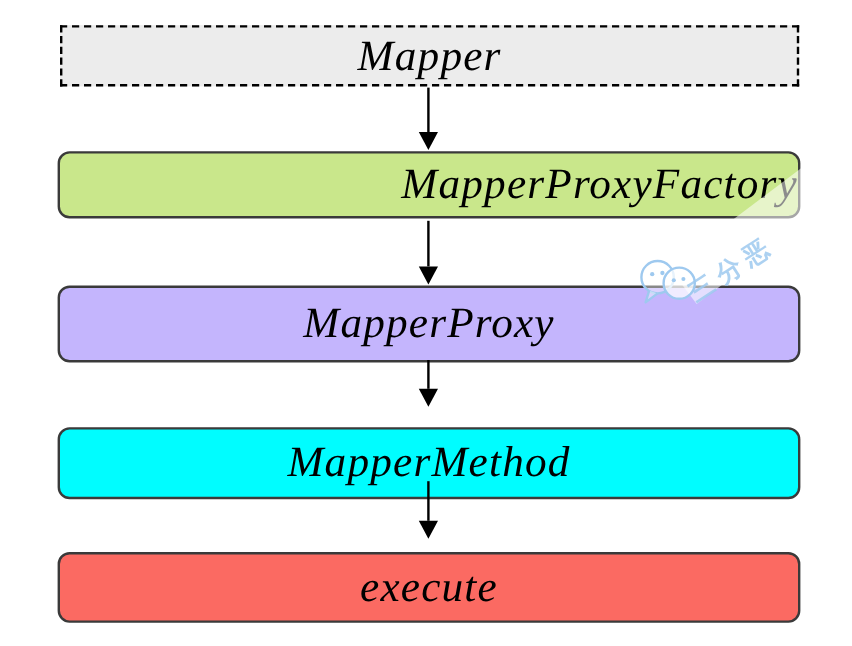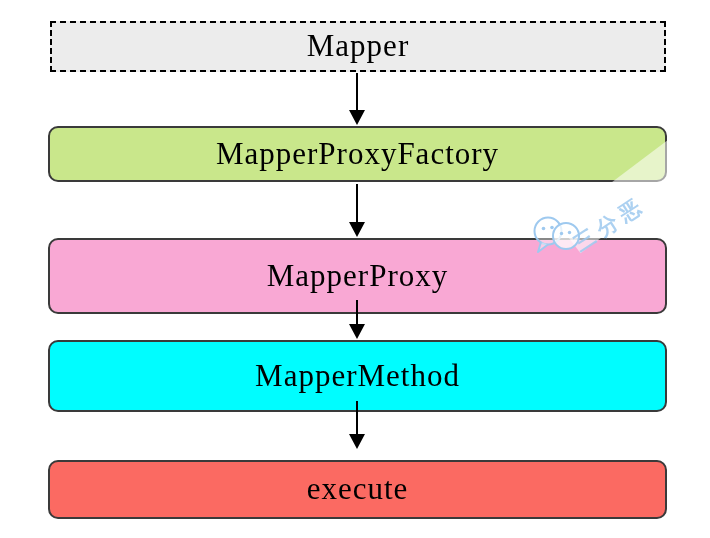--- a/index.html
+++ b/index.html
@@ -6,22 +6,22 @@
   .canvas{
     position:relative;width:710px;height:538px;background:#ffffff;
     font-family:"Liberation Serif","DejaVu Serif",serif;overflow:hidden;
   }
   .node{
     position:absolute;left:48px;width:619px;box-sizing:border-box;
     display:flex;align-items:center;justify-content:center;
     border:2.5px solid #3a3a3a;border-radius:10px;z-index:1;
   }
   .node .label{
-    font-size:31px;color:#000;letter-spacing:1px;line-height:1;
-    padding-bottom:2px;white-space:nowrap;
+    font-size:36px;color:#000;letter-spacing:1px;line-height:1;
+    padding-bottom:2px;white-space:nowrap;font-style:italic;
   }
   .node.dashed{
     left:50px;width:616px;border:2.5px dashed #000;border-radius:0;
   }
   .arrow{
     position:absolute;left:348px;width:18px;display:flex;
     flex-direction:column;align-items:center;z-index:1;
   }
   .arrow .stem{width:2px;flex:1;background:#000;}
   .arrow .head{
@@ -53,39 +53,39 @@
 
   <div class="node dashed" style="top: 21px; height: 51px; background: rgb(236, 236, 236);">
     <span class="label">Mapper</span>
   </div>
 
   <div class="arrow" style="top:73px;height:52px;">
     <div class="stem"></div>
     <div class="head"></div>
   </div>
 
-  <div class="node" style="top: 126px; height: 56px; background: rgb(201, 231, 139);">
+  <div class="node" style="top: 126px; height: 56px; background: rgb(201, 231, 139); justify-content: flex-end;">
     <span class="label">MapperProxyFactory</span>
   </div>
 
   <div class="arrow" style="top:184px;height:53px;">
     <div class="stem"></div>
     <div class="head"></div>
   </div>
 
-  <div class="node" style="top: 238px; height: 76px; background: #f9a8d4;">
+  <div class="node" style="top: 238px; height: 64px; background: #c4b5fd;">
     <span class="label">MapperProxy</span>
   </div>
 
   <div class="arrow" style="top:300px;height:39px;">
     <div class="stem"></div>
     <div class="head"></div>
   </div>
 
-  <div class="node" style="top: 340px; height: 72px; background: rgb(0, 253, 255);">
+  <div class="node" style="top: 356px; height: 60px; background: rgb(0, 253, 255);">
     <span class="label">MapperMethod</span>
   </div>
 
   <div class="arrow" style="top:401px;height:48px;">
     <div class="stem"></div>
     <div class="head"></div>
   </div>
 
   <div class="node" style="top: 460px; height: 59px; background: rgb(251, 106, 98);">
     <span class="label">execute</span>

